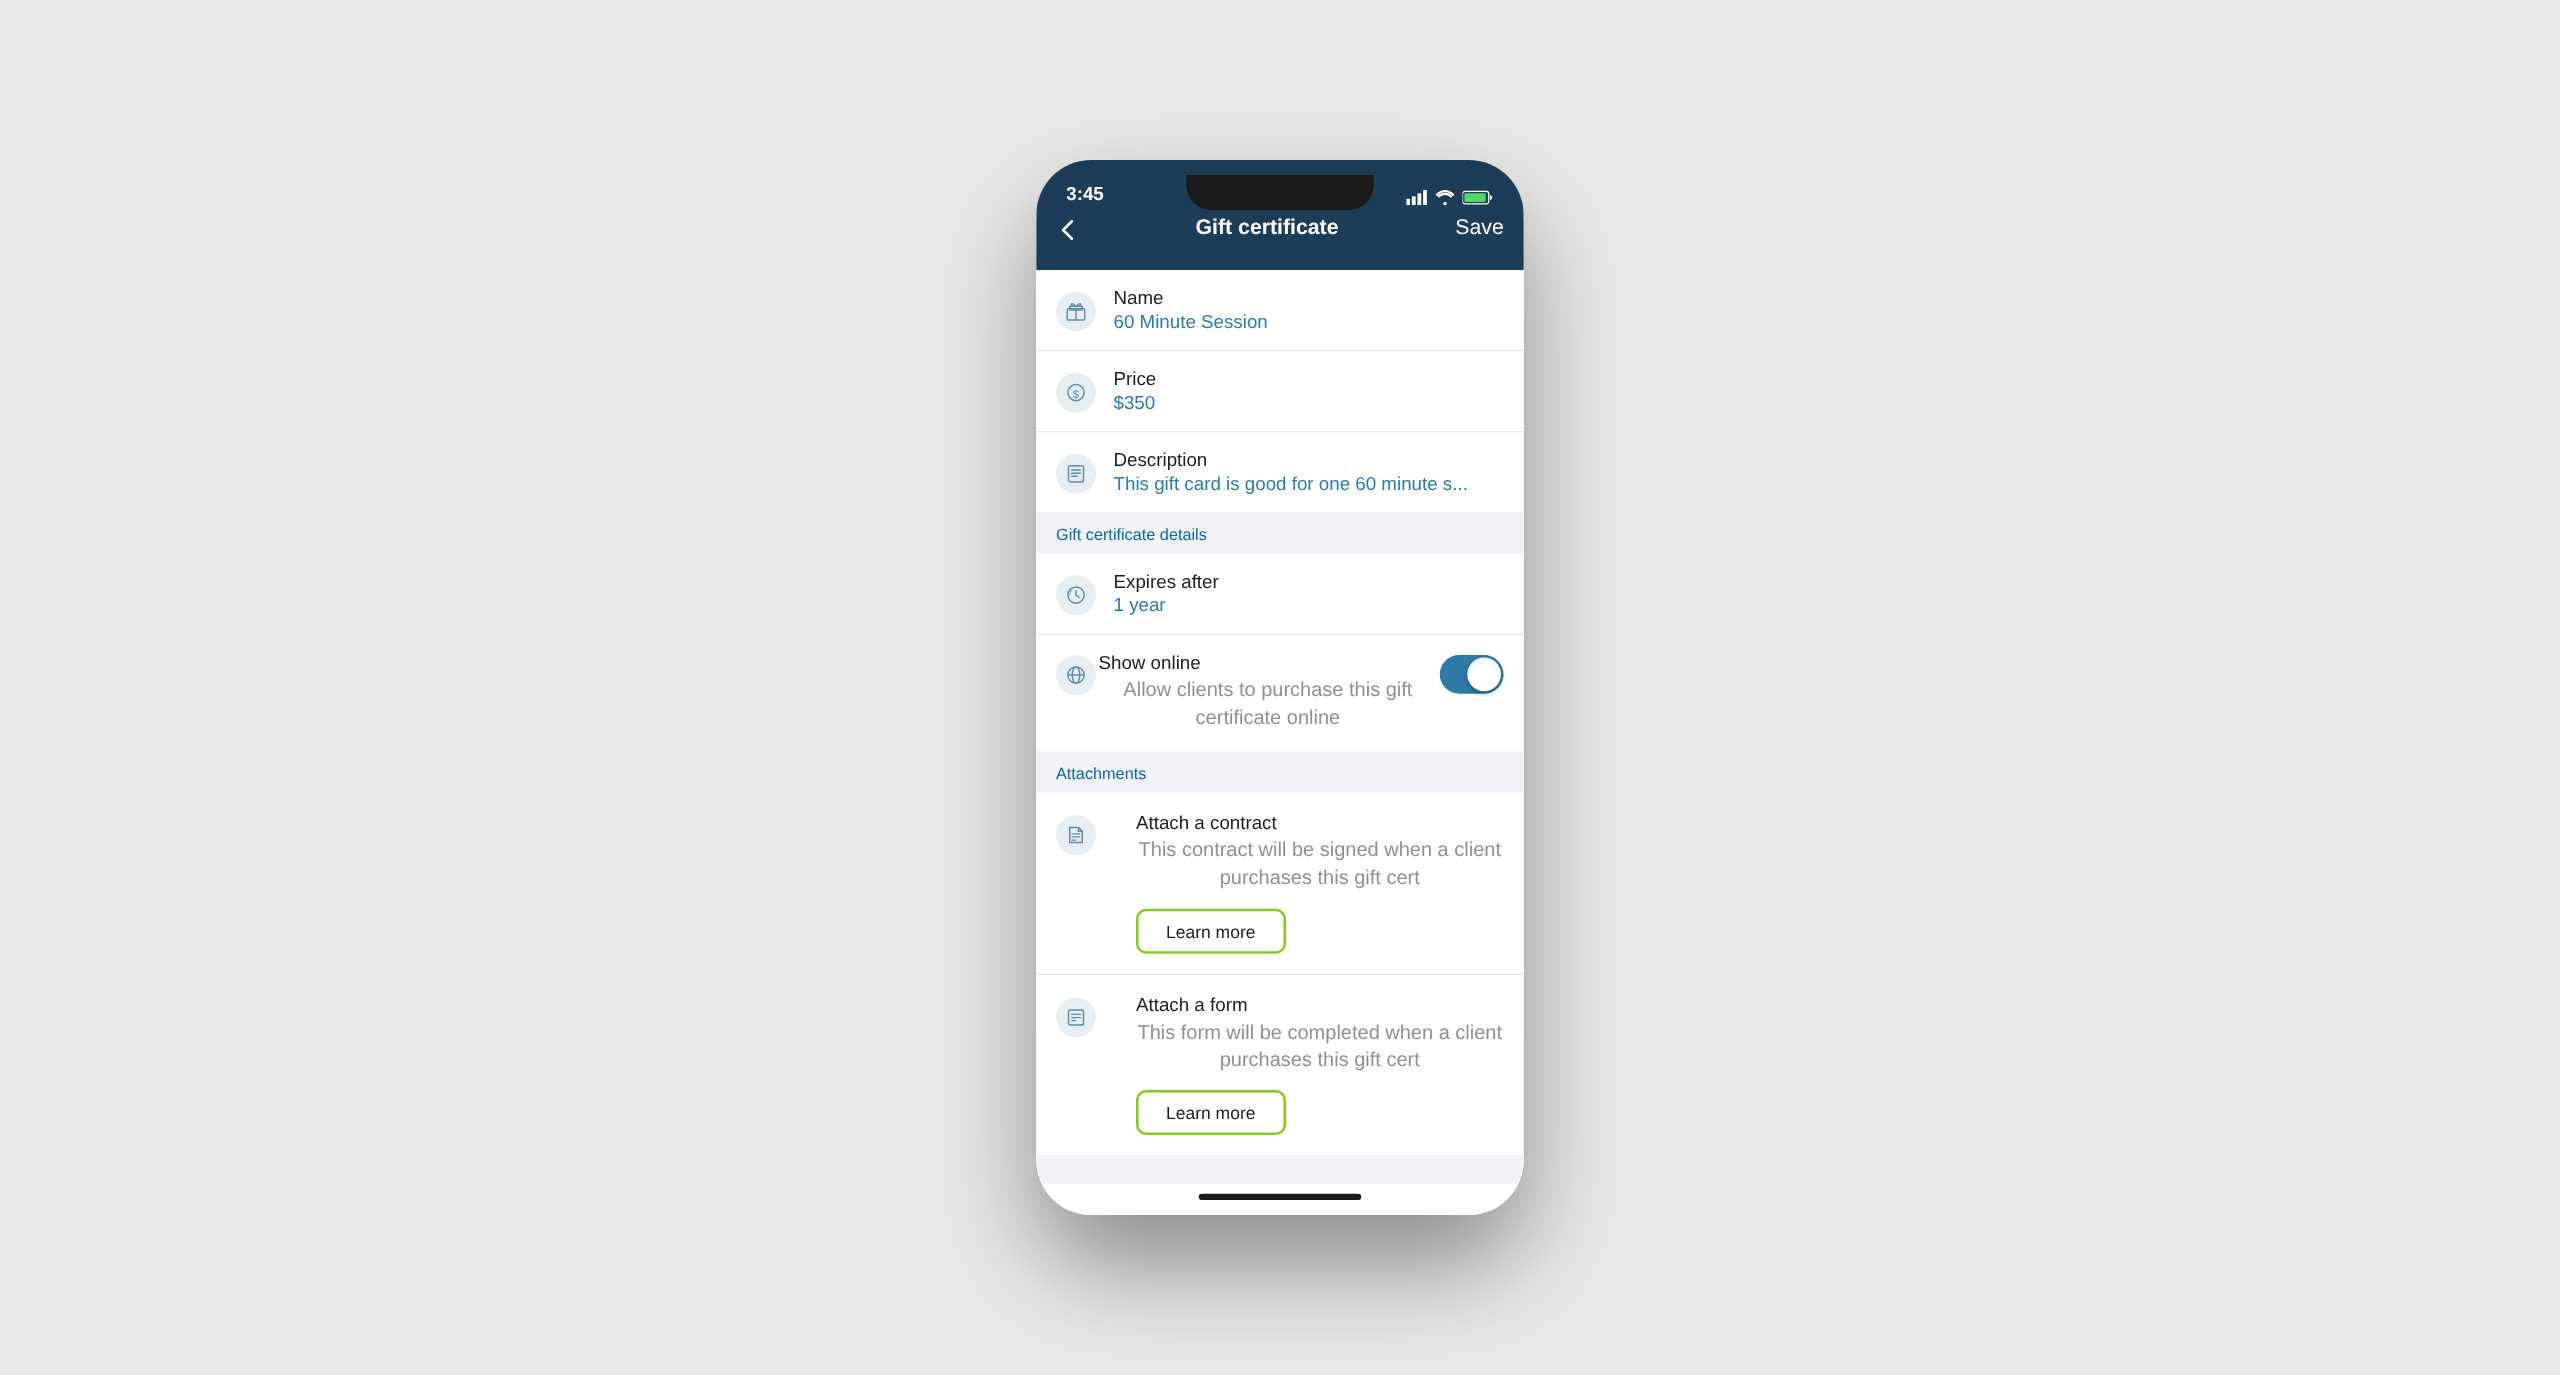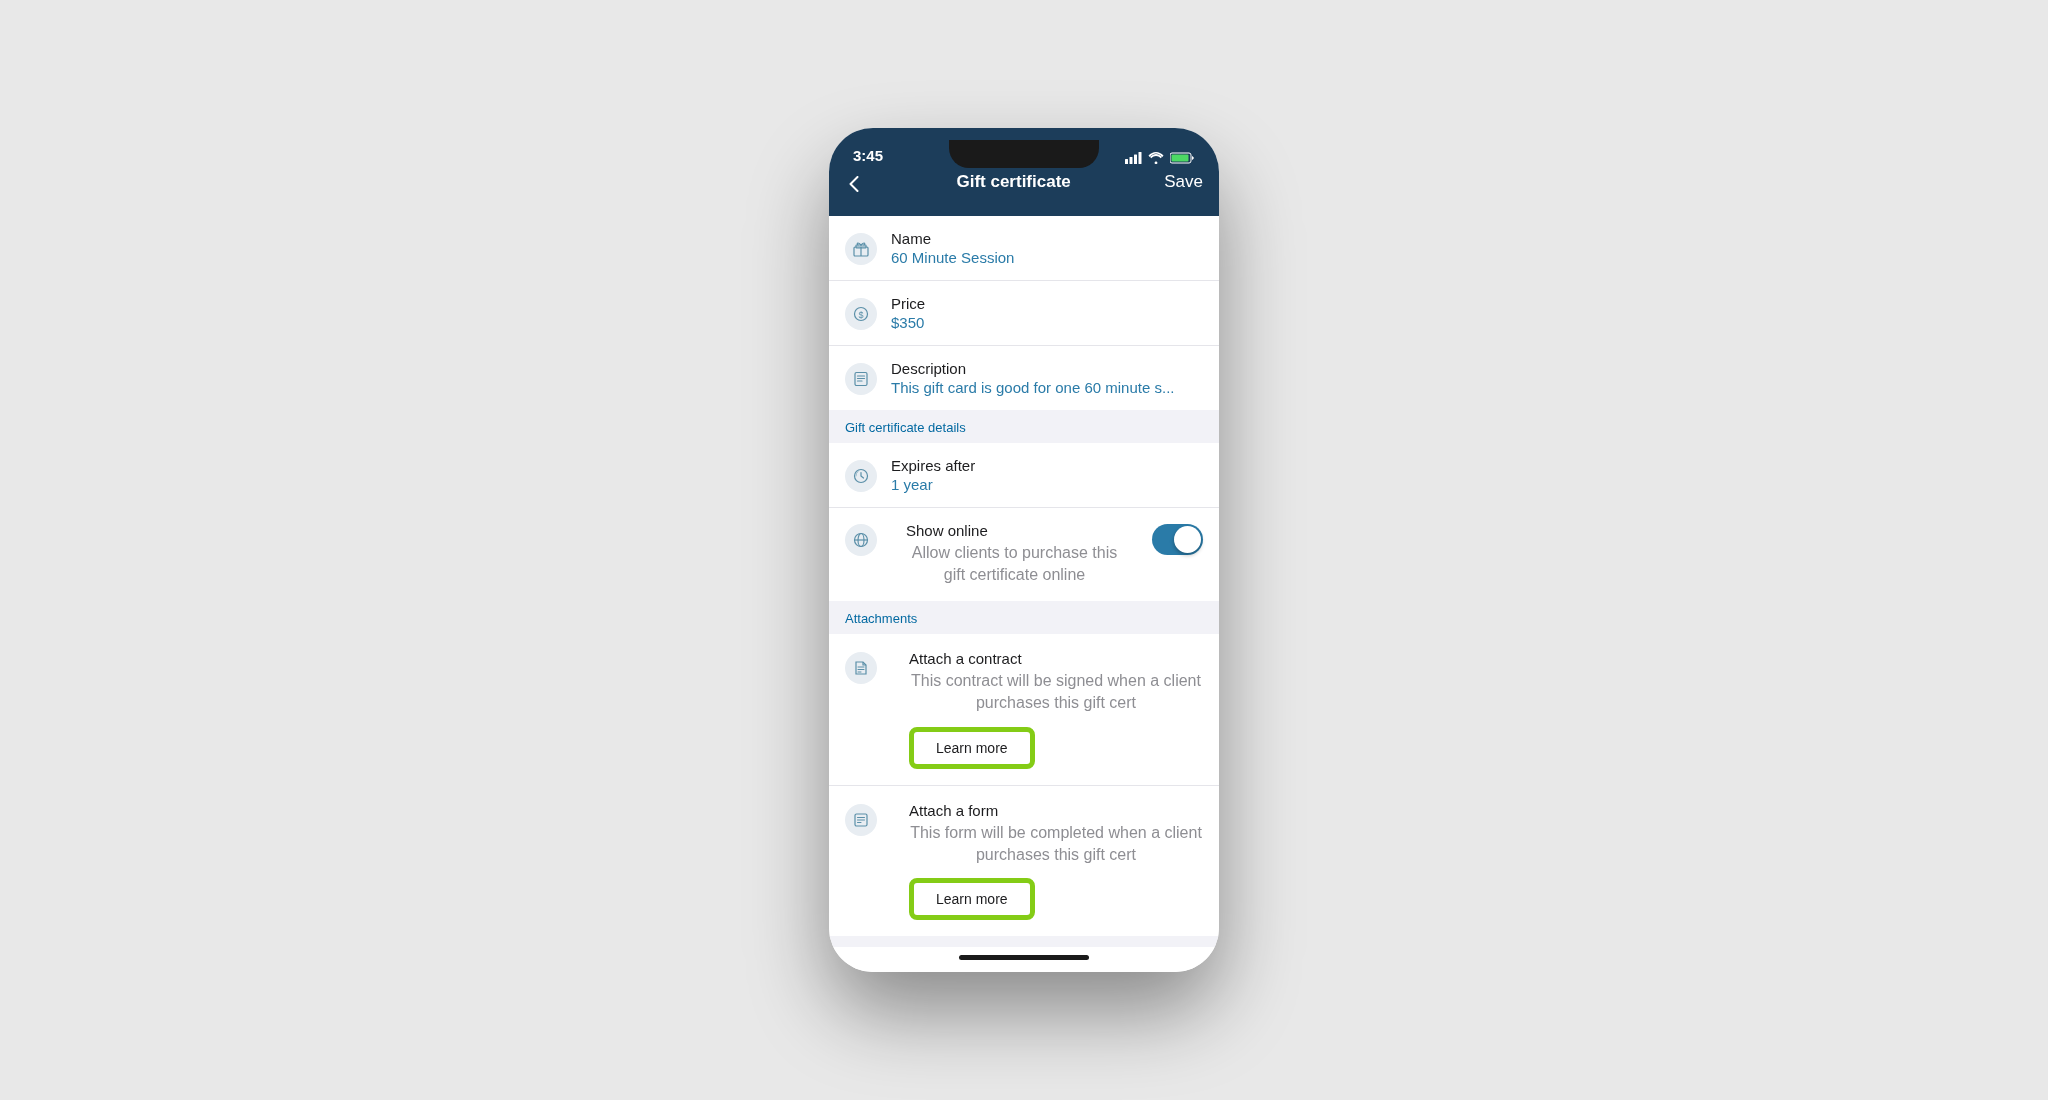--- a/index.html
+++ b/index.html
@@ -174,21 +174,21 @@
       background: #fff;
       border-radius: 50%;
       top: 2px;
       right: 2px;
       box-shadow: 0 2px 4px rgba(0,0,0,0.3);
     }
     .learn-more-btn {
       display: inline-block;
       margin-top: 12px;
       padding: 8px 22px;
-      border: 5px solid #84cc16;
+      border: 2px solid #84cc16;
       border-radius: 8px;
       font-size: 14px;
       color: #1c1c1e;
       background: #fff;
       cursor: pointer;
     }
     .attachment-row {
       background: #fff;
       padding: 16px 16px 0;
       border-bottom: 1px solid #e5e5ea;
@@ -214,21 +214,21 @@
       width: 130px;
       height: 5px;
       background: #1a1a1a;
       border-radius: 3px;
     }
     .show-online-row {
       display: flex;
       align-items: flex-start;
       padding: 14px 16px;
       background: #fff;
-      gap: 29px;
+      gap: 2px;
     }
     .show-online-content {
       flex: 1;
     }
     .show-online-right {
       display: flex;
       align-items: center;
       padding-top: 2px;
     }
   </style>

